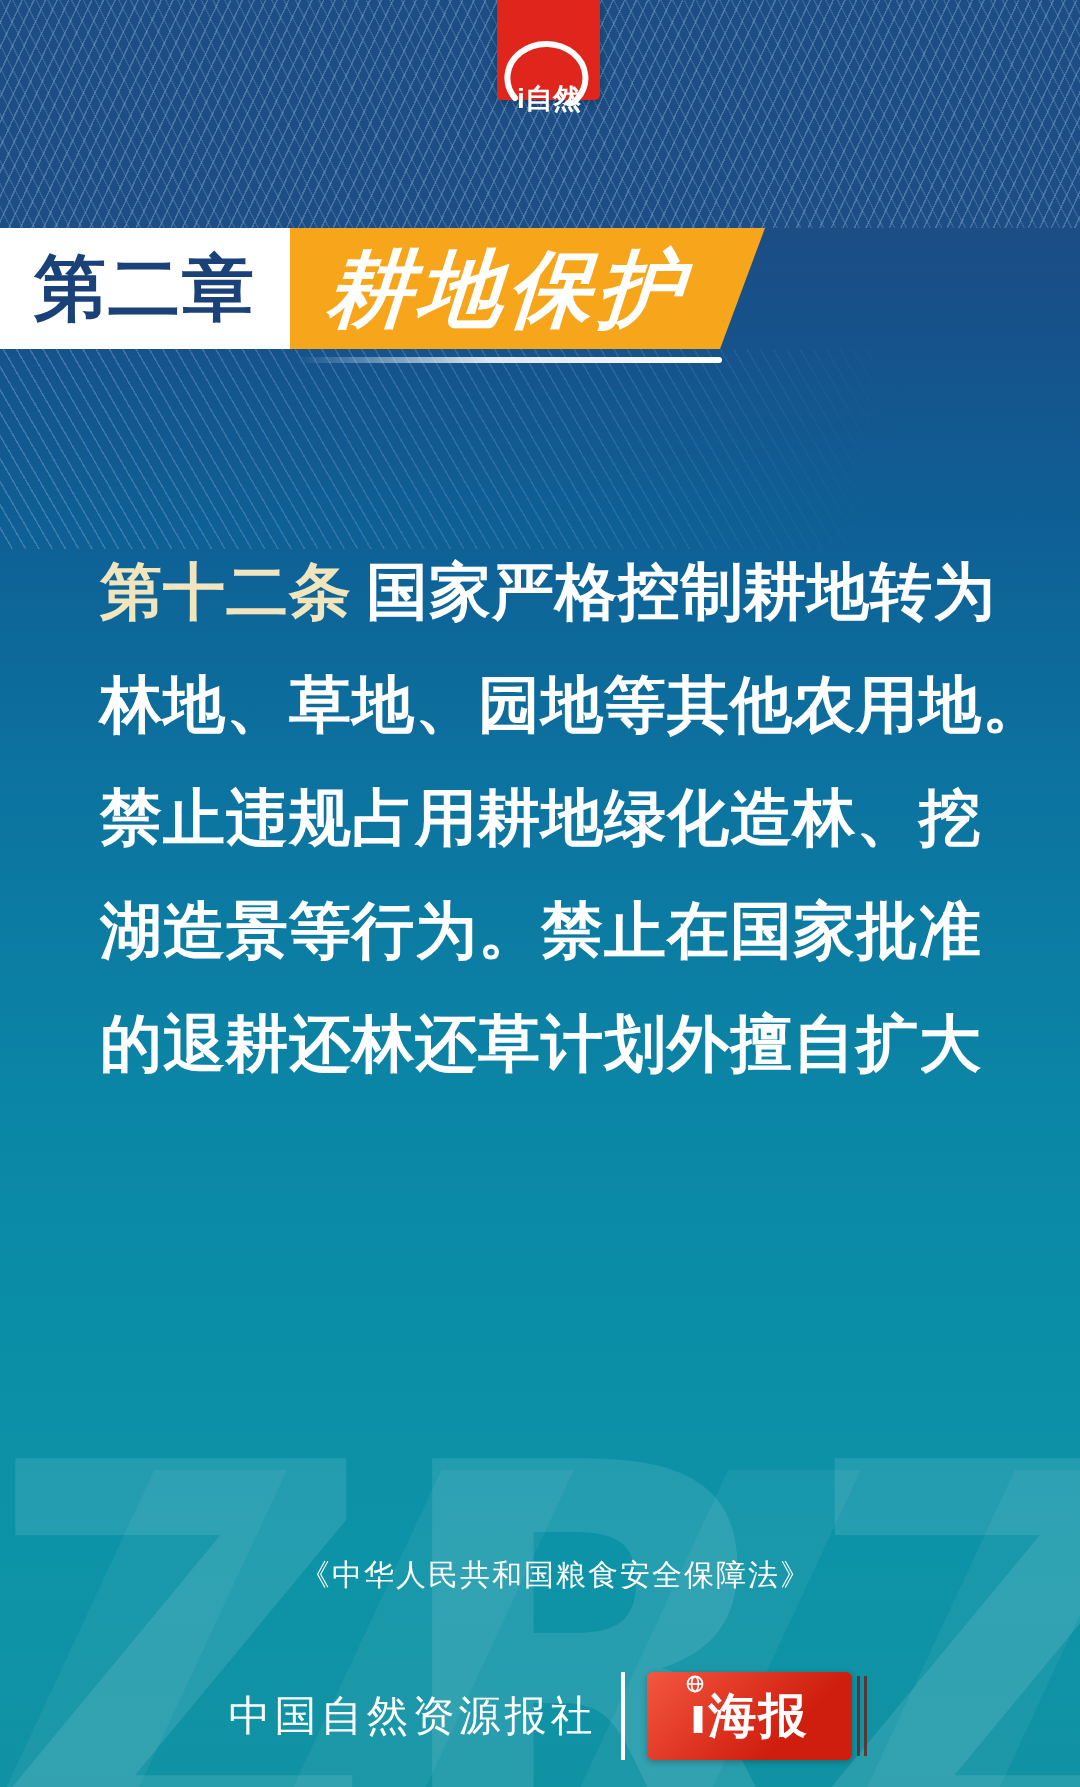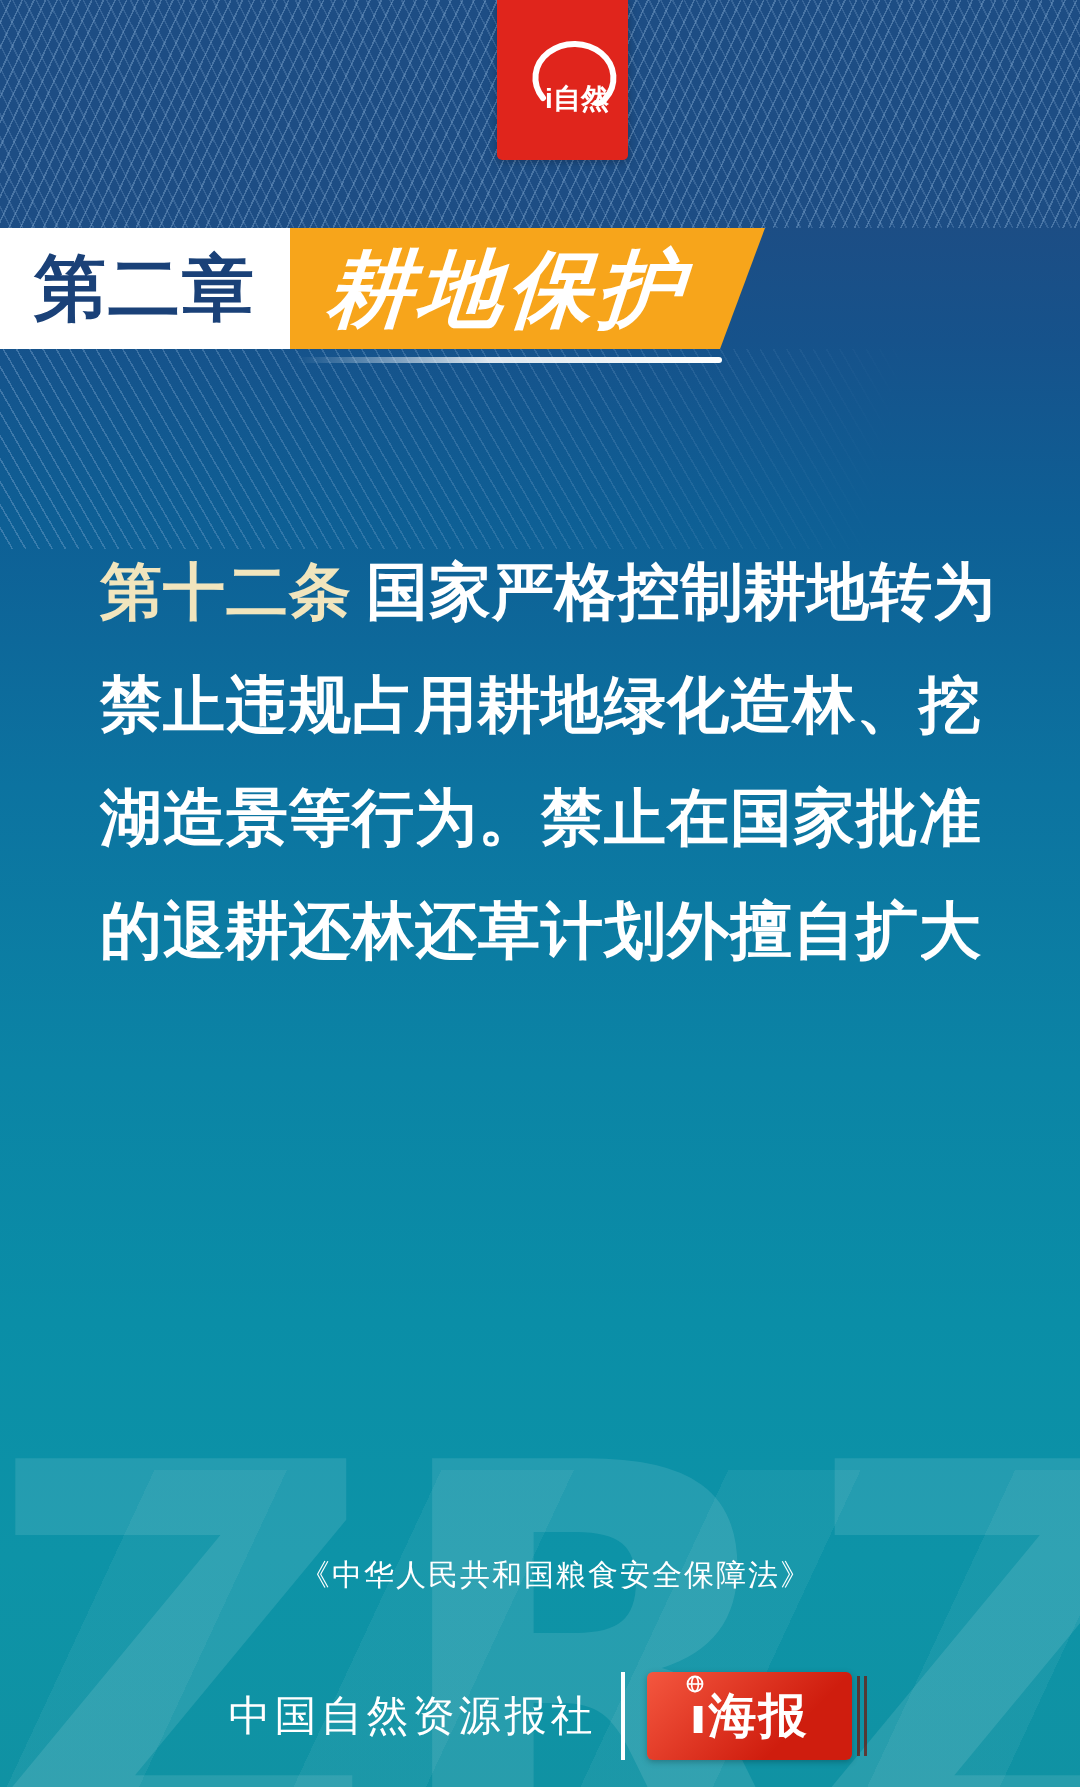--- a/index.html
+++ b/index.html
@@ -33,24 +33,23 @@
     background:repeating-linear-gradient(115deg, transparent 0 140px, rgba(255,255,255,0.05) 140px 260px);
   }
   .watermark{
     position:absolute; left:-15px; top:1395px; width:1600px;
     font-family:"DejaVu Sans",sans-serif; font-weight:bold;
     font-size:540px; line-height:1; letter-spacing:6px;
     color:rgba(255,255,255,0.10); white-space:nowrap;
   }
   
   .logo-banner{
-    position:absolute; left:497px; top:0; width:103px; height:160px;
+    position:absolute; left:497px; top:0; width:103px; height:100px;
     background:var(--red); border-radius:0 0 5px 5px;
     box-shadow:0 2px 8px rgba(0,0,0,0.25);
-    padding-left:28px;
   }
   .logo-banner svg{display:block; width:103px; height:125px;}
   
   .band-white{
     position:absolute; left:0; top:228px; width:290px; height:121px;
     background:var(--white); display:flex; align-items:center; justify-content:center;
   }
   .chapter-label{
     color:var(--navy); font-weight:bold; font-size:72px; letter-spacing:2px;
     font-family:"Liberation Sans",sans-serif;
@@ -137,20 +136,21 @@
   </div>
   <div class="band-orange">
     <span class="band-title">耕地保护</span>
   </div>
   <div class="band-underline"></div>
 
   <div class="article">
     <div class="line">
       <span class="article-label">第十二条</span><span>国家严格控制耕地转为</span>
     </div>
+    <div class="line">林地、草地、园地等其他农用地。</div>
     <div class="line">禁止违规占用耕地绿化造林、挖</div>
     <div class="line">湖造景等行为。禁止在国家批准</div>
     <div class="line">的退耕还林还草计划外擅自扩大</div>
   </div>
 
   <div class="citation">
     <div class="law">《中华人民共和国粮食安全保障法》</div>
   </div>
 
   <div class="footer">

